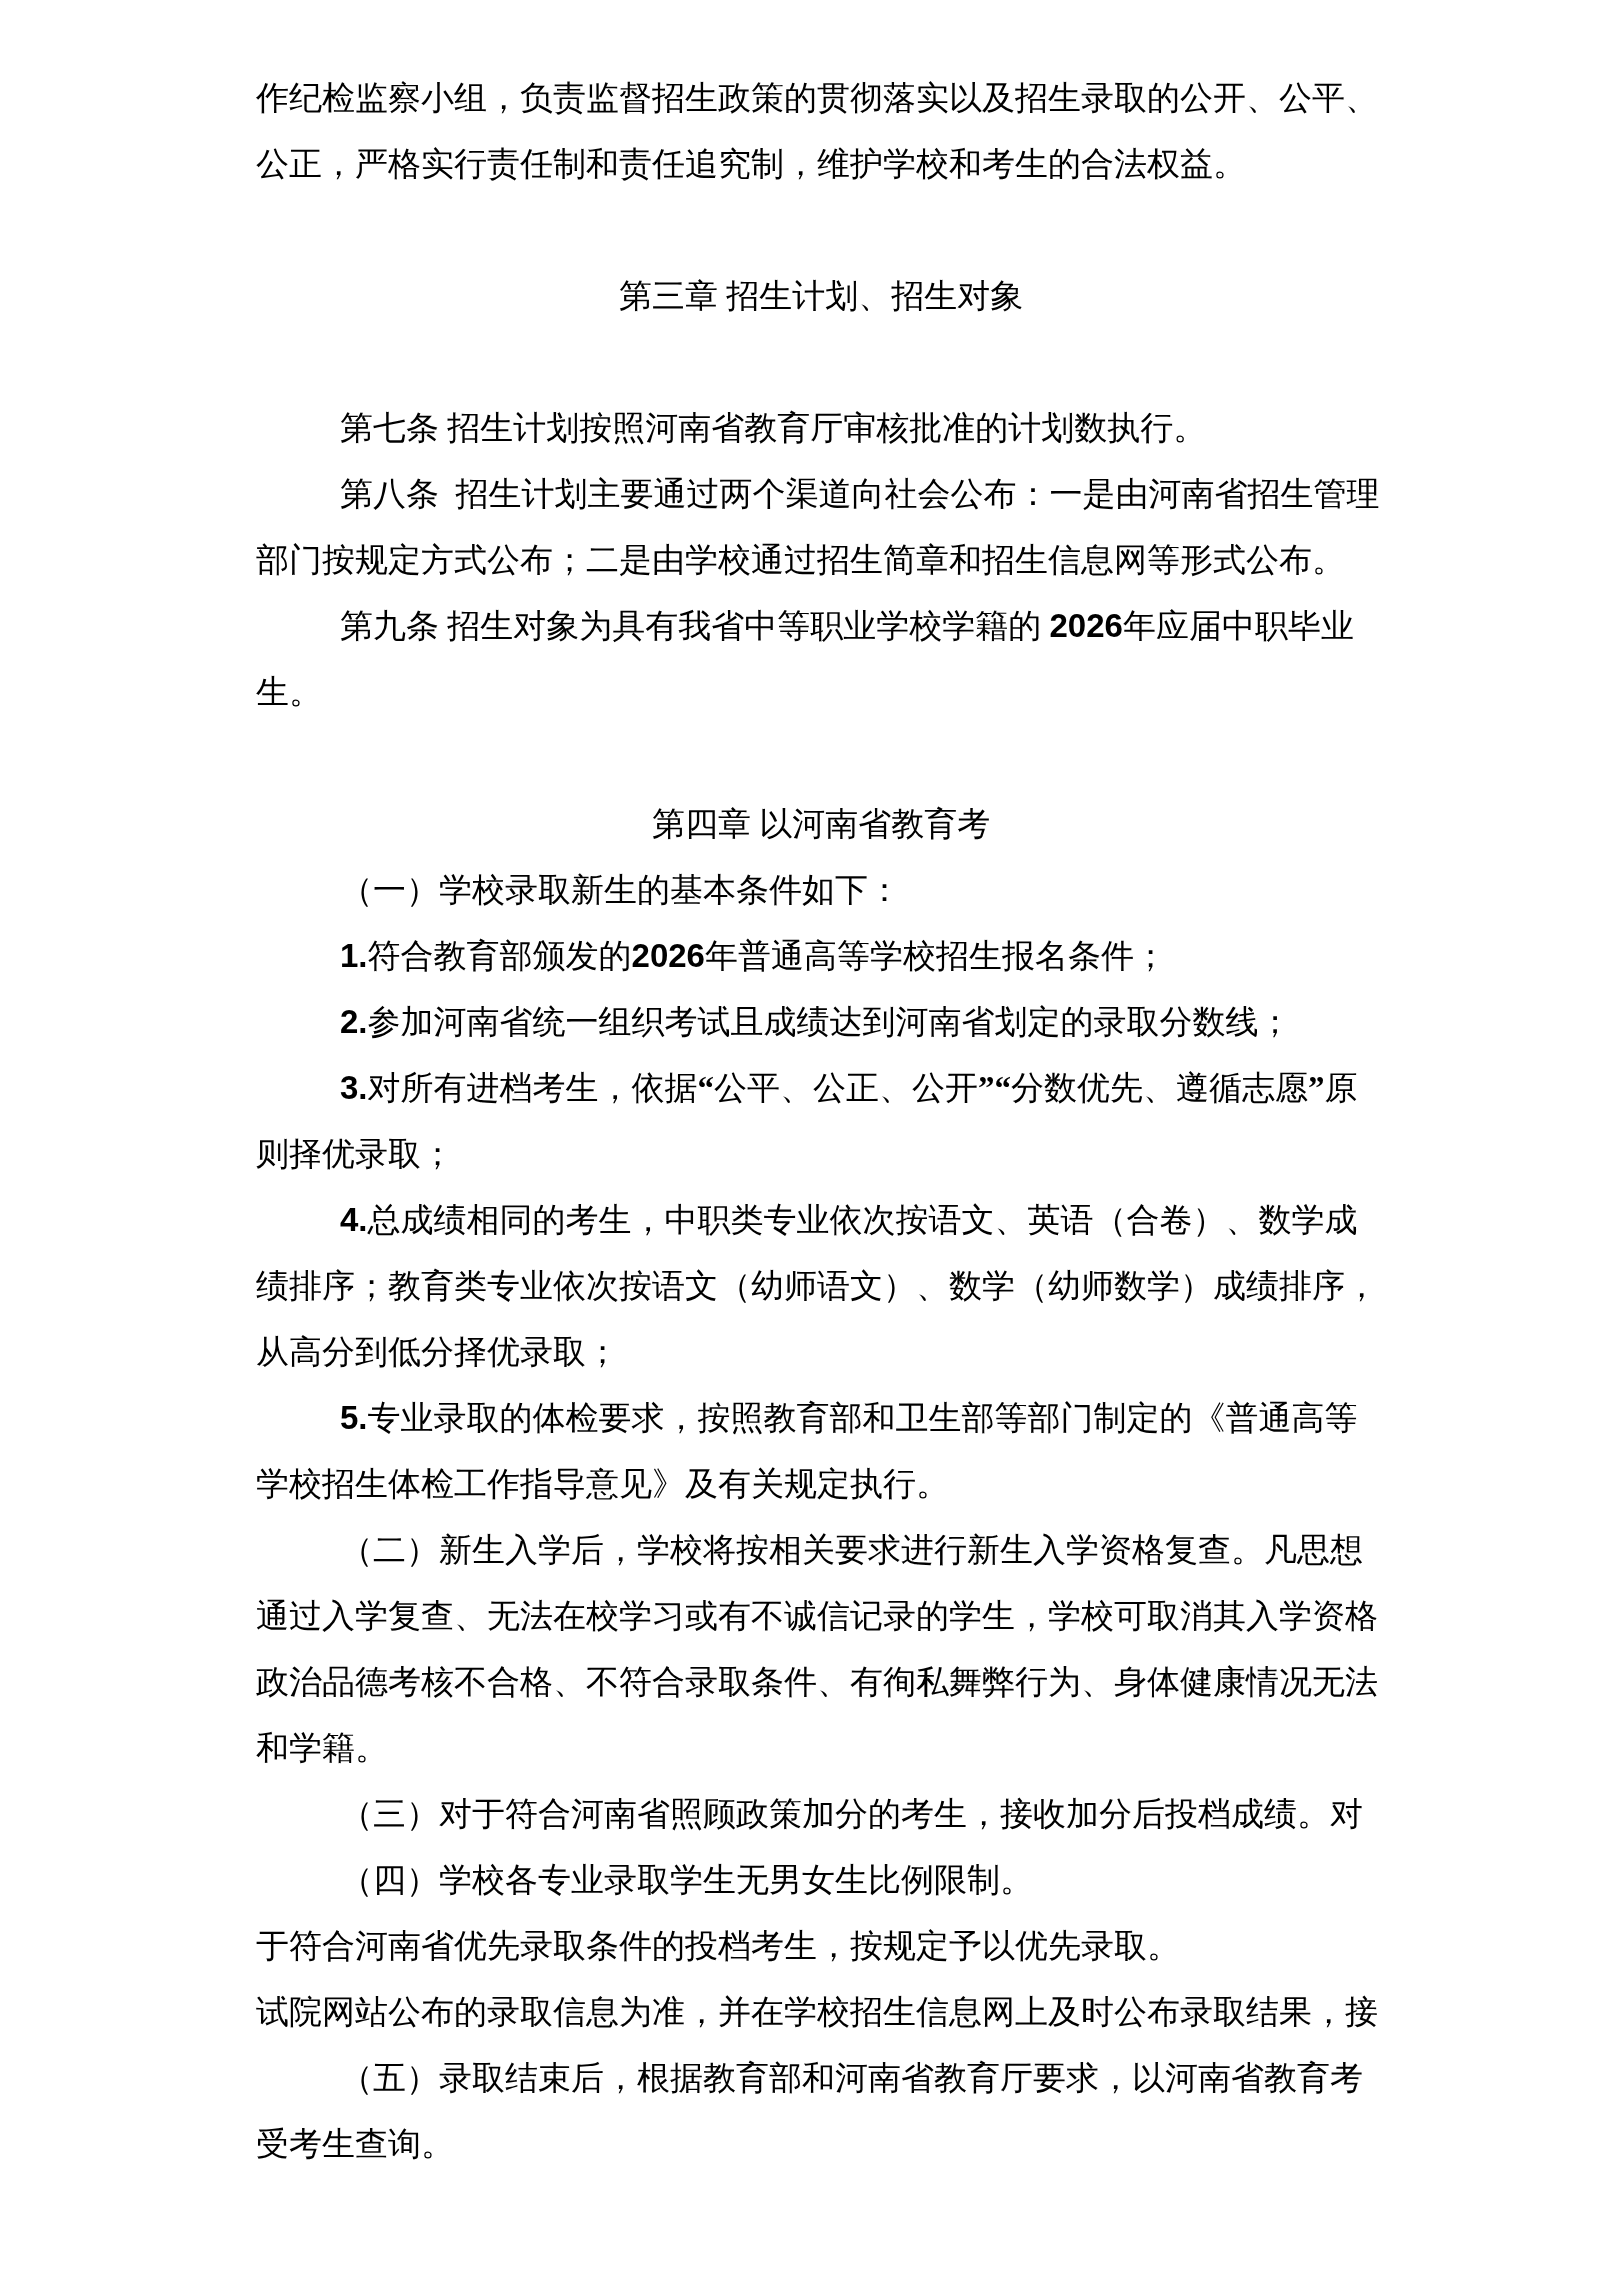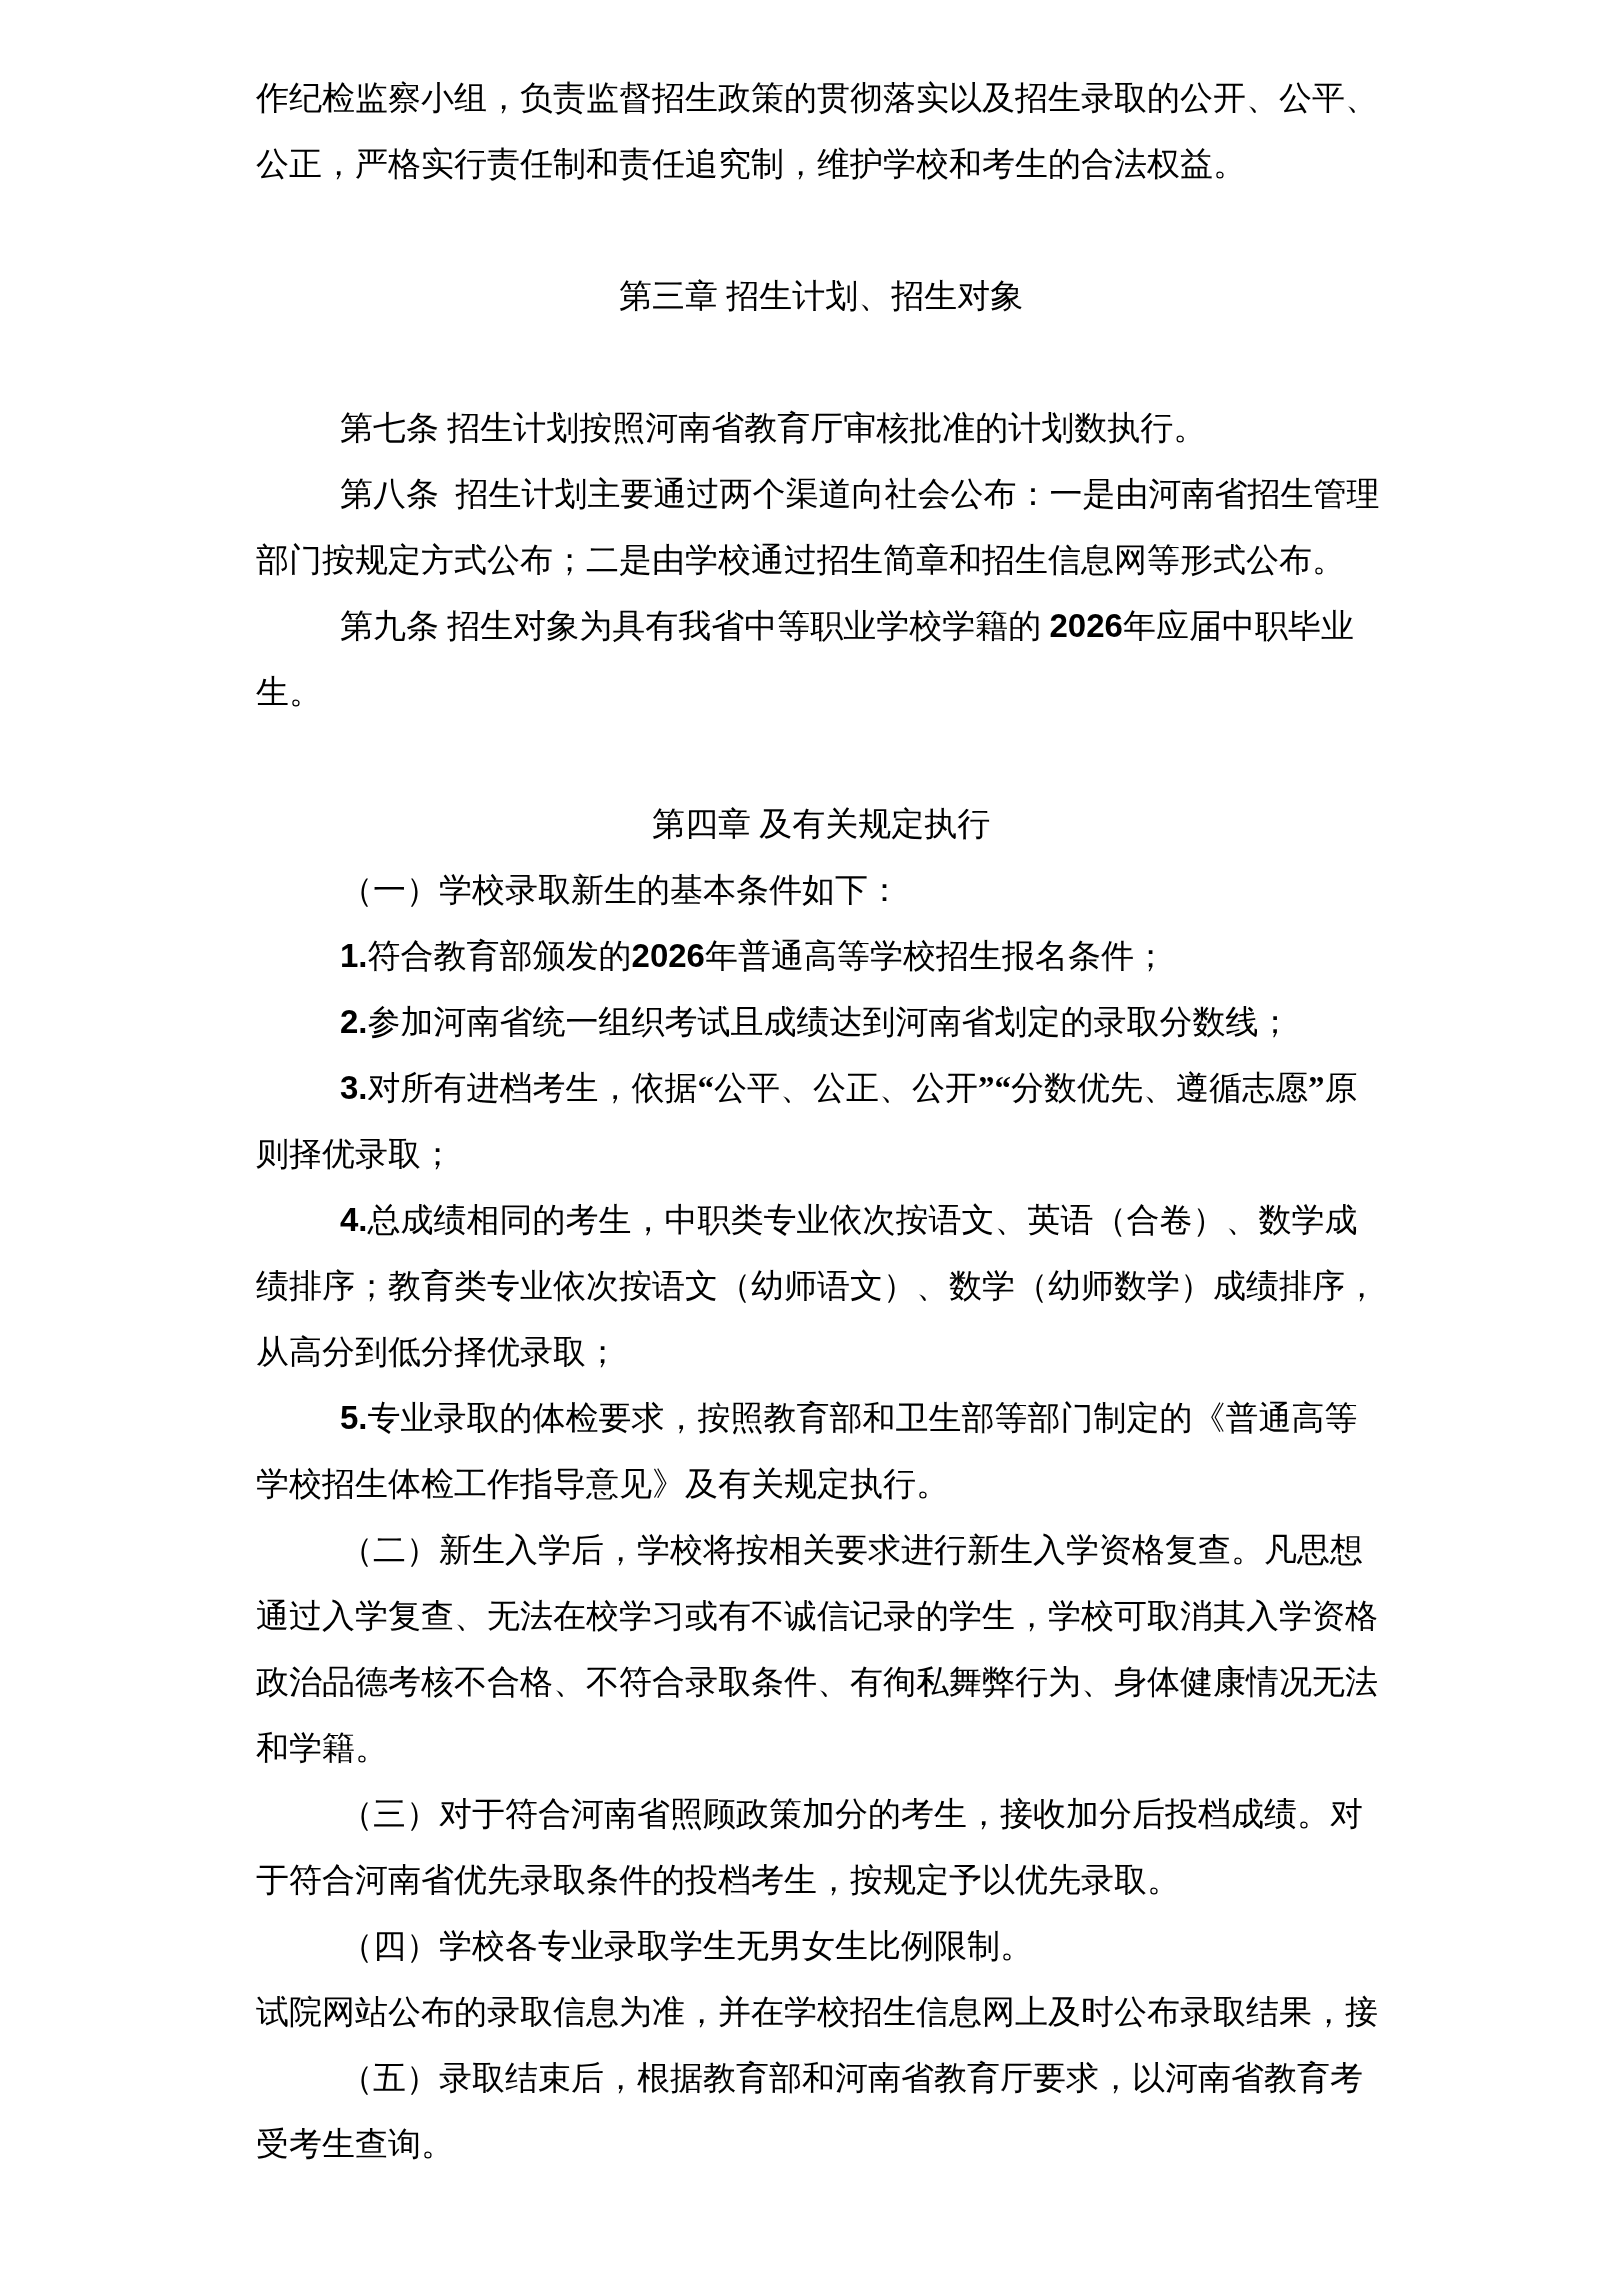--- a/index.html
+++ b/index.html
@@ -58,36 +58,36 @@
       <div class="line"><span class="seg">公正，严格实行责任制和责任追究制，维护学校和考生的合法权益。</span></div>
       <div class="line"></div>
       <div class="line center bold"><span class="seg">第三章 招生计划、招生对象</span></div>
       <div class="line"></div>
       <div class="line indent"><span class="seg">第七条 招生计划按照河南省教育厅审核批准的计划数执行。</span></div>
       <div class="line indent"><span class="seg">第八条  招生计划主要通过两个渠道向社会公布：一是由河南省招生管理</span></div>
       <div class="line"><span class="seg">部门按规定方式公布；二是由学校通过招生简章和招生信息网等形式公布。</span></div>
       <div class="line indent"><span class="seg">第九条 招生对象为具有我省中等职业学校学籍的 </span><span class="seg b sans">2026</span><span class="seg">年应届中职毕业</span></div>
       <div class="line"><span class="seg">生。</span></div>
       <div class="line"></div>
-      <div class="line center bold"><span class="seg">第四章 及有关规定执行</span></div>
+      <div class="line center bold"><span class="seg">第四章 以河南省教育考</span></div>
       <div class="line indent"><span class="seg">（一）学校录取新生的基本条件如下：</span></div>
       <div class="line indent"><span class="seg b sans">1.</span><span class="seg">符合教育部颁发的</span><span class="seg b sans">2026</span><span class="seg">年普通高等学校招生报名条件；</span></div>
       <div class="line indent"><span class="seg b sans">2.</span><span class="seg">参加河南省统一组织考试且成绩达到河南省划定的录取分数线；</span></div>
       <div class="line indent"><span class="seg b sans">3.</span><span class="seg">对所有进档考生，依据</span><span class="seg b">“</span><span class="seg">公平、公正、公开</span><span class="seg b">”“</span><span class="seg">分数优先、遵循志愿</span><span class="seg b">”</span><span class="seg">原</span></div>
       <div class="line"><span class="seg">则择优录取；</span></div>
       <div class="line indent"><span class="seg b sans">4.</span><span class="seg">总成绩相同的考生，中职类专业依次按语文、英语（合卷）、数学成</span></div>
       <div class="line"><span class="seg">绩排序；教育类专业依次按语文（幼师语文）、数学（幼师数学）成绩排序，</span></div>
       <div class="line"><span class="seg">从高分到低分择优录取；</span></div>
       <div class="line indent"><span class="seg b sans">5.</span><span class="seg">专业录取的体检要求，按照教育部和卫生部等部门制定的《普通高等</span></div>
       <div class="line"><span class="seg">学校招生体检工作指导意见》及有关规定执行。</span></div>
       <div class="line indent"><span class="seg">（二）新生入学后，学校将按相关要求进行新生入学资格复查。凡思想</span></div>
       <div class="line"><span class="seg">通过入学复查、无法在校学习或有不诚信记录的学生，学校可取消其入学资格</span></div>
       <div class="line"><span class="seg">政治品德考核不合格、不符合录取条件、有徇私舞弊行为、身体健康情况无法</span></div>
       <div class="line"><span class="seg">和学籍。</span></div>
       <div class="line indent"><span class="seg">（三）对于符合河南省照顾政策加分的考生，接收加分后投档成绩。对</span></div>
+      <div class="line indent"><span class="seg">（四）学校各专业录取学生无男女生比例限制。</span></div>
       <div class="line"><span class="seg">于符合河南省优先录取条件的投档考生，按规定予以优先录取。</span></div>
-      <div class="line indent"><span class="seg">（四）学校各专业录取学生无男女生比例限制。</span></div>
       <div class="line"><span class="seg">试院网站公布的录取信息为准，并在学校招生信息网上及时公布录取结果，接</span></div>
       <div class="line indent"><span class="seg">（五）录取结束后，根据教育部和河南省教育厅要求，以河南省教育考</span></div>
       <div class="line"><span class="seg">受考生查询。</span></div>
     </div>
 </div>
 
 
 </body></html>

